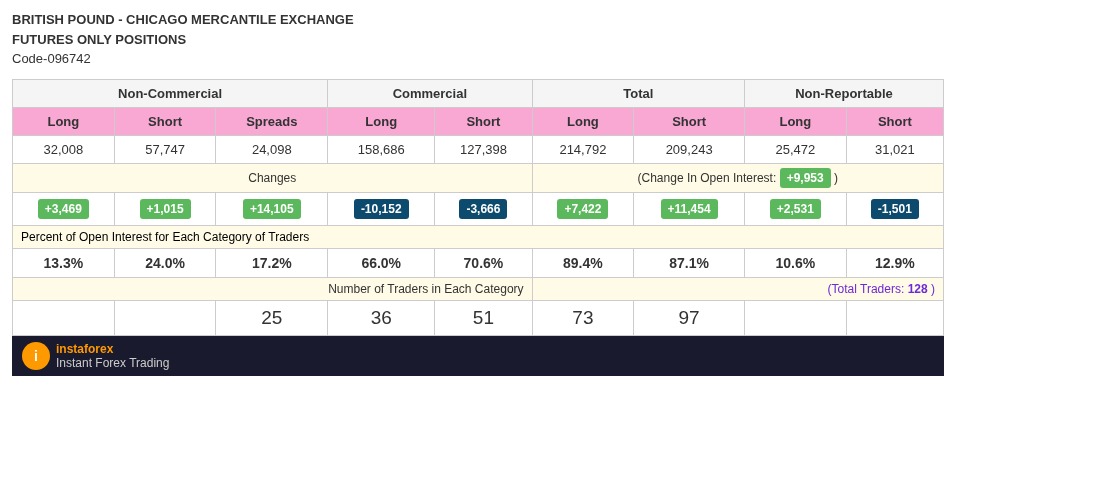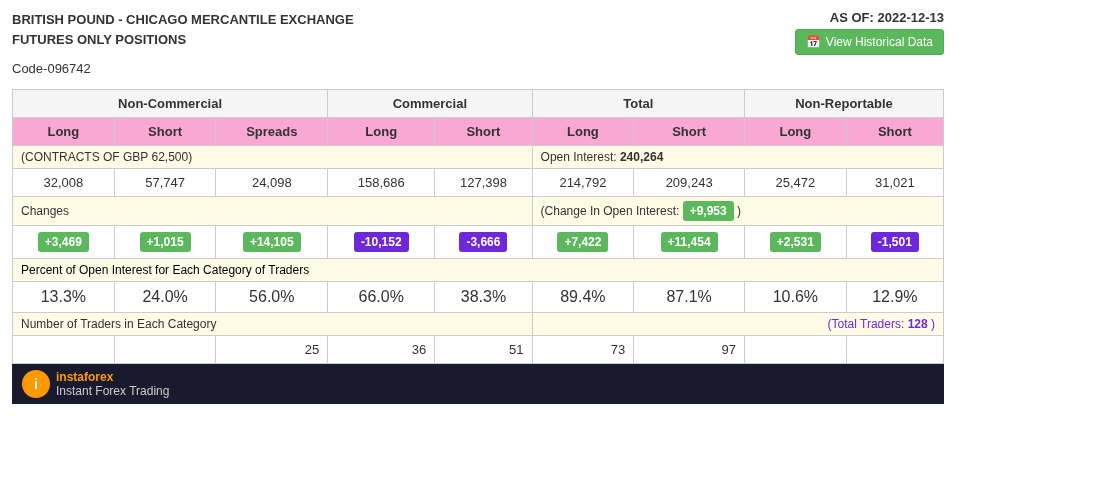--- a/index.html
+++ b/index.html
@@ -26,21 +26,20 @@
     .title-line1 {
       font-weight: bold;
       font-size: 13px;
     }
     .title-line2 {
       font-weight: bold;
       font-size: 13px;
     }
     .title-line3 {
       font-size: 13px;
-      margin-top: 10px;
     }
     .right-block {
       text-align: right;
     }
     .as-of {
       font-weight: bold;
       font-size: 13px;
       margin-bottom: 4px;
     }
     .view-historical-btn {
@@ -94,65 +93,65 @@
     .open-interest-text strong {
       font-weight: bold;
       color: #333;
     }
     .data-row td {
       font-weight: normal;
       font-size: 13px;
     }
     .changes-row td {
       background: #fffbe6;
-      text-align: left;
+      text-align: center;
       color: #333;
       font-size: 12px;
       padding: 4px 8px;
     }
     .changes-right {
       text-align: right;
       color: #888;
       font-size: 12px;
     }
     .badge {
       display: inline-block;
       padding: 3px 7px;
       border-radius: 3px;
       font-size: 12px;
       font-weight: bold;
       color: #fff;
     }
     .badge-green { background-color: #5cb85c; }
-    .badge-red { background-color: #6d28d9; }
+    .badge-red { background-color: #0c4a6e; }
 
     .pct-section td {
       background: #fffbe6;
       text-align: left;
       font-size: 12px;
       padding: 4px 8px;
       color: #000000;
     }
     .pct-data td {
-      font-size: 16px;
+      font-size: 14px;
+      font-weight: bold;
     }
     .traders-section td {
       background: #fffbe6;
-      text-align: left;
+      text-align: right;
       font-size: 12px;
       padding: 4px 8px;
       color: #333;
     }
     .traders-section .traders-right {
       text-align: right !important;
       color: #6d28d9;
     }
     .traders-data td {
-      font-size: 13px;
-      text-align: right;
+      font-size: 19px;
     }
     .instaforex-bar {
       background: #1a1a2e;
       color: #fff;
       padding: 6px 10px;
       display: flex;
       align-items: center;
       gap: 8px;
       margin-top: 0;
     }
@@ -185,27 +184,20 @@
   </style>
 </head>
 <body>
 
 <div class="container">
   <div class="header-row">
     <div class="title-block">
       <div class="title-line1">BRITISH POUND - CHICAGO MERCANTILE EXCHANGE</div>
       <div class="title-line2">FUTURES ONLY POSITIONS</div>
       <div class="title-line3">Code-096742</div>
-    </div>
-    <div class="right-block">
-      <div class="as-of">AS OF: 2022-12-13</div>
-      <button class="view-historical-btn">
-        <span class="cal-icon">📅</span>
-        <span>View Historical Data</span>
-      </button>
     </div>
   </div>
 
   <table>
     <thead>
       <tr>
         <th class="group-header" colspan="3">Non-Commercial</th>
         <th class="group-header" colspan="2">Commercial</th>
         <th class="group-header" colspan="2">Total</th>
         <th class="group-header" colspan="2">Non-Reportable</th>
@@ -217,27 +209,20 @@
         <th class="col-header">Long</th>
         <th class="col-header">Short</th>
         <th class="col-header">Long</th>
         <th class="col-header">Short</th>
         <th class="col-header">Long</th>
         <th class="col-header">Short</th>
       </tr>
     </thead>
     <tbody>
 
-      <tr class="label-row">
-        <td colspan="5">(CONTRACTS OF GBP 62,500)</td>
-        <td colspan="4" class="open-interest-text">
-          <span>Open Interest:</span>
-          <strong>240,264</strong>
-        </td>
-      </tr>
 
       <tr class="data-row">
         <td>32,008</td>
         <td>57,747</td>
         <td>24,098</td>
         <td>158,686</td>
         <td>127,398</td>
         <td>214,792</td>
         <td>209,243</td>
         <td>25,472</td>
@@ -265,23 +250,23 @@
         <td><span class="badge badge-red">-1,501</span></td>
       </tr>
 
       <tr class="pct-section">
         <td colspan="9">Percent of Open Interest for Each Category of Traders</td>
       </tr>
 
       <tr class="pct-data">
         <td>13.3%</td>
         <td>24.0%</td>
-        <td>56.0%</td>
+        <td>17.2%</td>
         <td>66.0%</td>
-        <td>38.3%</td>
+        <td>70.6%</td>
         <td>89.4%</td>
         <td>87.1%</td>
         <td>10.6%</td>
         <td>12.9%</td>
       </tr>
 
       <tr class="traders-section">
         <td colspan="5">Number of Traders in Each Category</td>
         <td colspan="4" class="traders-right">
           <span>(Total Traders:</span>

